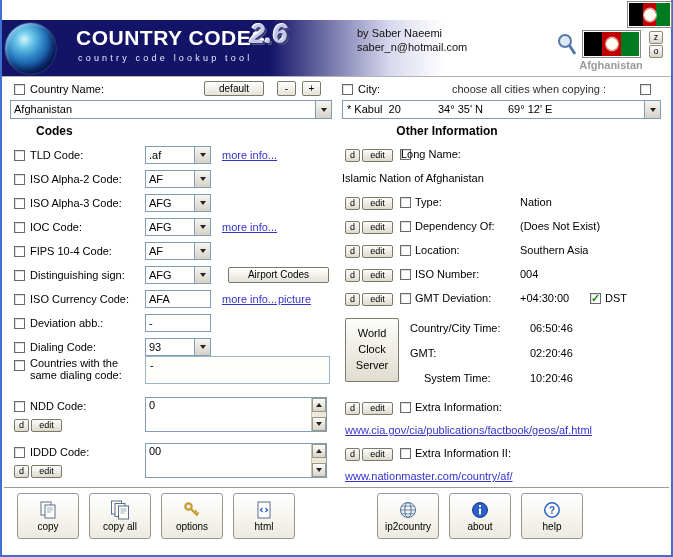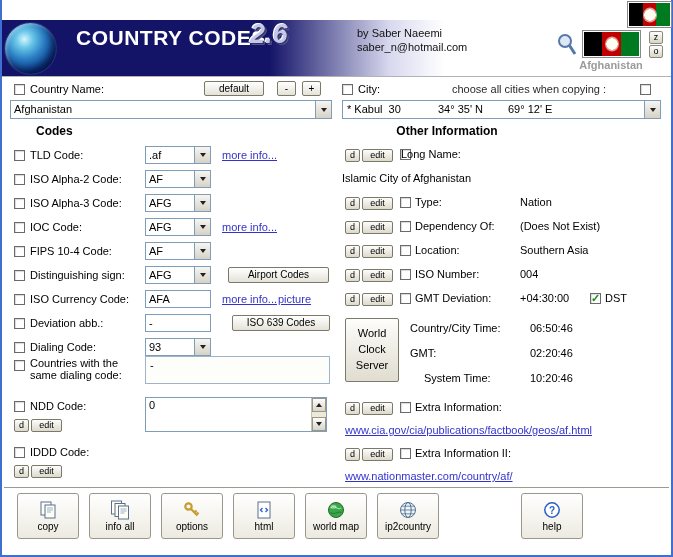--- a/index.html
+++ b/index.html
@@ -106,20 +106,21 @@
         <div class="s2"></div>
         <div class="s3"></div>
       <div class="emblem"></div>
       </div>
   </div>
 
   <div class="banner"></div>
   <div class="logo"></div>
   <div class="app-title">COUNTRY CODES</div>
   <div class="version">2.6</div>
+  <div class="tagline">country code lookup tool</div>
   <div class="author">by Saber Naeemi</div>
   <div class="email">saber_n@hotmail.com</div>
   <svg class="abs" style="left:556px;top:32px" width="22" height="26" viewBox="0 0 22 26">
     <circle cx="9" cy="9" r="6" fill="#dce8f4" stroke="#5577aa" stroke-width="2"></circle>
     <line x1="13.5" y1="13.5" x2="19" y2="22" stroke="#5577aa" stroke-width="3"></line>
   </svg>
   <div class="flag" style="left:582px;top:30px;width:59px;height:28px">
     <div class="stripes">
         <div class="s1"></div>
         <div class="s2"></div>
@@ -142,21 +143,21 @@
   <div class="cb" style="left:640px;top:84px"></div>
 
   <div class="combo" style="left:10px;top:100px;width:322px;height:19px">
     <span class="txt">Afghanistan</span>
     <span class="arr">
         <span class="tri-down"></span>
       </span>
   </div>
   <div class="combo" style="left:342px;top:100px;width:319px;height:19px">
     <span class="txt" style="position:relative;flex:1">
-      <span class="abs" style="left:4px;top:2px;white-space:pre">* Kabul  30</span>
+      <span class="abs" style="left:4px;top:2px;white-space:pre">* Kabul  20</span>
       <span class="abs" style="left:95px;top:2px">34° 35' N</span>
       <span class="abs" style="left:165px;top:2px">69° 12' E</span>
     </span>
     <span class="arr">
         <span class="tri-down"></span>
       </span>
   </div>
 
   <div class="heading" style="left:36px;top:124px">Codes</div>
   <div class="heading" style="left:342px;top:124px;width:210px;text-align:center">Other Information</div>
@@ -220,21 +221,20 @@
 
   <div class="cb" style="left:14px;top:294px"></div>
   <div class="lbl" style="left:30px;top:293px">ISO Currency Code:</div>
   <input class="tbox" style="left: 145px; top: 290px; width: 66px;" value="AFA">
   <div class="link" style="left:222px;top:293px">more info...</div>
   <div class="link" style="left:278px;top:293px">picture</div>
 
   <div class="cb" style="left:14px;top:318px"></div>
   <div class="lbl" style="left:30px;top:317px">Deviation abb.:</div>
   <input class="tbox" style="left: 145px; top: 314px; width: 66px;" value="-">
-  <div class="fbtn" style="left:232px;top:315px;width:98px;height:16px;line-height:14px">ISO 639 Codes</div>
 
   <div class="cb" style="left:14px;top:342px"></div>
   <div class="lbl" style="left:30px;top:341px">Dialing Code:</div>
   <div class="combo" style="left:145px;top:338px;width:66px;height:18px">
     <span class="txt">93</span>
     <span class="arr">
         <span class="tri-down"></span>
       </span>
   </div>
 
@@ -256,26 +256,37 @@
       <div class="sbtn">
           <span class="tri-down"></span>
         </div>
     </div>
   </div>
 
   <div class="cb" style="left:14px;top:447px"></div>
   <div class="lbl" style="left:30px;top:446px">IDDD Code:</div>
   <div class="dbtn" style="left:14px;top:465px">d</div>
   <div class="ebtn" style="left:31px;top:465px">edit</div>
+  <div class="area" style="left:145px;top:443px;width:182px;height:35px">
+    <div class="content">00</div>
+    <div class="scroll">
+      <div class="sbtn">
+          <span class="tri-up"></span>
+        </div>
+      <div class="sbtn">
+          <span class="tri-down"></span>
+        </div>
+    </div>
+  </div>
 
   <div class="dbtn" style="left:345px;top:149px">d</div>
   <div class="ebtn" style="left:362px;top:149px">edit</div>
   <div class="cb" style="left:400px;top:149px"></div>
   <div class="lbl" style="left:401px;top:148px">Long Name:</div>
-  <div class="val" style="left:342px;top:172px">Islamic City of Afghanistan</div>
+  <div class="val" style="left:342px;top:172px">Islamic Nation of Afghanistan</div>
 
   <div class="dbtn" style="left:345px;top:197px">d</div>
   <div class="ebtn" style="left:362px;top:197px">edit</div>
   <div class="cb" style="left:400px;top:197px"></div>
   <div class="lbl" style="left:415px;top:196px">Type:</div>
   <div class="val" style="left:520px;top:196px">Nation</div>
 
   <div class="dbtn" style="left:345px;top:221px">d</div>
   <div class="ebtn" style="left:362px;top:221px">edit</div>
   <div class="cb" style="left:400px;top:221px"></div>
@@ -336,53 +347,52 @@
     </svg>
     <span class="t-label">copy</span>
   </div>
   <div class="tool" style="left:89px">
     <svg width="20" height="20" viewBox="0 0 20 20">
       <rect x="1.5" y="1" width="10" height="13" fill="#fffef5" stroke="#5a6f8f"></rect>
       <rect x="5" y="3.5" width="10" height="13" fill="#fffef5" stroke="#5a6f8f"></rect>
       <rect x="8.5" y="6" width="10" height="13" fill="#fffef5" stroke="#5a6f8f"></rect>
       <path d="M10.5 9h6M10.5 11h6M10.5 13h4" stroke="#9ab0c8" stroke-width="1" fill="none"></path>
     </svg>
-    <span class="t-label">info all</span>
+    <span class="t-label">copy all</span>
   </div>
   <div class="tool" style="left:161px">
     <svg width="20" height="20" viewBox="0 0 20 20">
       <circle cx="6.5" cy="6.5" r="3.2" fill="none" stroke="#c79b2e" stroke-width="2.2"></circle>
       <path d="M9 9 L15.5 15.5 M12.5 12.5 l2 -2 M14.5 14.5 l2 -2" stroke="#c79b2e" stroke-width="2.2" fill="none"></path>
     </svg>
     <span class="t-label">options</span>
   </div>
   <div class="tool" style="left:233px">
     <svg width="20" height="20" viewBox="0 0 20 20">
       <rect x="4" y="2" width="12" height="16" fill="#ffffff" stroke="#5a6f8f"></rect>
       <path d="M8.5 8 L6.5 10 L8.5 12 M11.5 8 L13.5 10 L11.5 12" stroke="#2b5fc7" stroke-width="1.3" fill="none"></path>
     </svg>
     <span class="t-label">html</span>
-  </div>
-  <div class="tool" style="left:305px">
-    <svg width="20" height="20" viewBox="0 0 20 20">
-      <circle cx="10" cy="10" r="7.5" fill="#3aa648" stroke="#1c6e2a"></circle>
-      <path d="M4.5 8 q3 -2.5 5.5 -0.5 t5.5 0.5" stroke="#8fd79a" stroke-width="1.2" fill="none"></path>
-      <path d="M4.5 12.5 q3 2 5.5 0.5 t5.5 -0.5" stroke="#2c8038" stroke-width="1.2" fill="none"></path>
-      <ellipse cx="7.5" cy="6.8" rx="3" ry="2" fill="rgba(255,255,255,0.4)"></ellipse>
-    </svg>
-    <span class="t-label">world map</span>
   </div>
   <div class="tool" style="left:377px">
     <svg width="20" height="20" viewBox="0 0 20 20">
       <circle cx="10" cy="10" r="7.5" fill="#eef3f8" stroke="#51708f"></circle>
       <ellipse cx="10" cy="10" rx="3.2" ry="7.5" fill="none" stroke="#51708f"></ellipse>
       <path d="M2.5 10 h15 M4 6.2 h12 M4 13.8 h12" stroke="#51708f" stroke-width=".8" fill="none"></path>
     </svg>
     <span class="t-label">ip2country</span>
   </div>
+  <div class="tool" style="left:449px">
+    <svg width="20" height="20" viewBox="0 0 20 20">
+      <circle cx="10" cy="10" r="7.5" fill="#2b5fc7" stroke="#173f8e"></circle>
+      <rect x="9" y="8.5" width="2" height="6" fill="#fff"></rect>
+        <rect x="9" y="5" width="2" height="2" fill="#fff"></rect>
+    </svg>
+    <span class="t-label">about</span>
+  </div>
   <div class="tool" style="left:521px">
     <svg width="20" height="20" viewBox="0 0 20 20">
       <circle cx="10" cy="10" r="7.2" fill="#ffffff" stroke="#2b5fc7" stroke-width="1.5"></circle>
       <text x="10" y="14" text-anchor="middle" font-size="10" font-weight="bold" fill="#2b5fc7" font-family="Liberation Sans, sans-serif">?</text>
     </svg>
     <span class="t-label">help</span>
   </div>
 
   <div class="border-overlay"></div>
 </div>

